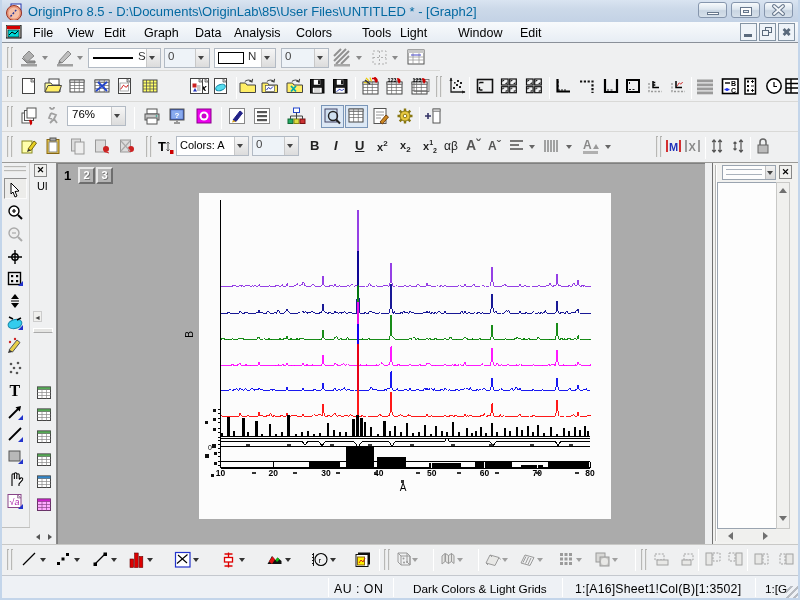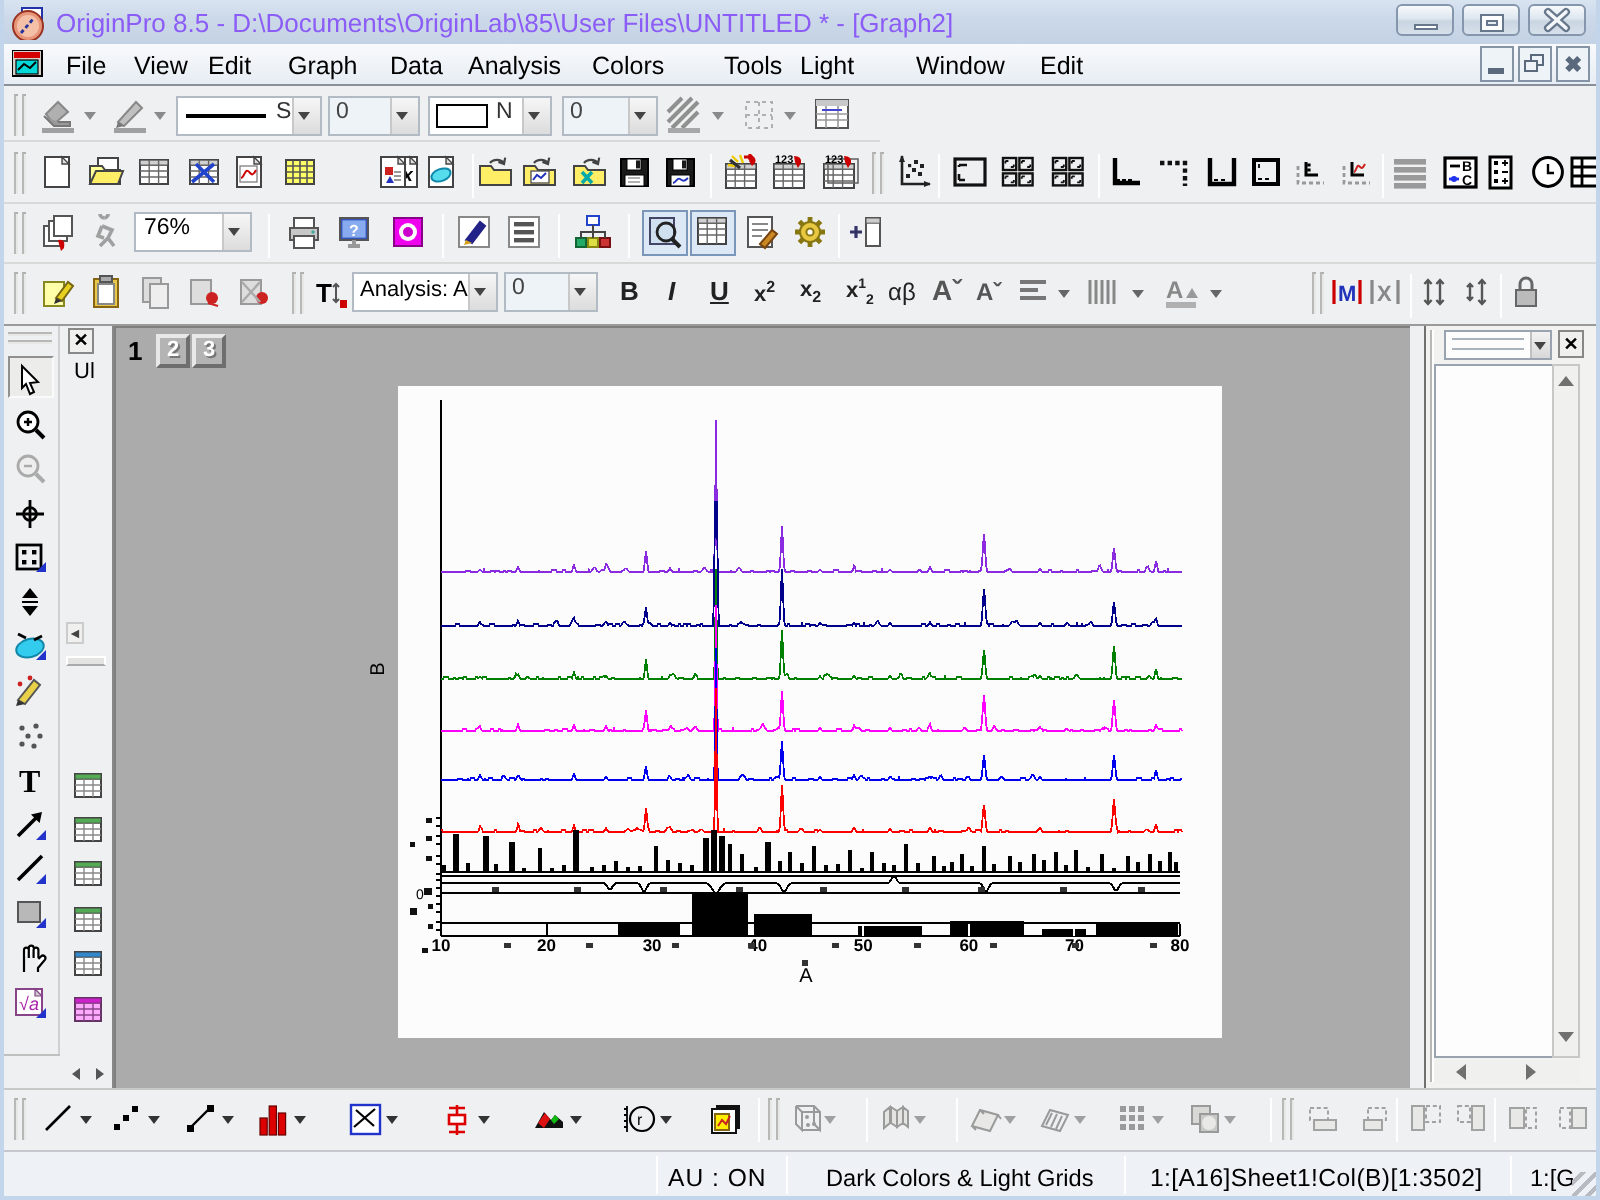--- a/index.html
+++ b/index.html
@@ -6,21 +6,21 @@
 .ab{position:absolute}
 .txt{position:absolute;white-space:nowrap}
 </style></head><body>
 <div class="ab" style="left:0;top:0;width:800px;height:22px;background:linear-gradient(180deg,#d9e4f1 0%,#ccd9e9 40%,#c3d2e5 100%)"></div>
 <div style="position:absolute;left:5px;top:3px;width:17px;height:17px;"><svg width="17" height="17" viewBox="0 0 17 17">
       <rect x="6" y="1" width="10" height="11" fill="#fff" stroke="#2233aa"></rect>
       <circle cx="9" cy="10" r="7.5" fill="#e8967a" stroke="#993322"></circle>
       <circle cx="9" cy="10" r="5.5" fill="#f5c0a8" stroke="none"></circle>
       <path d="M5.5 13.5 L12 6" stroke="#223399" stroke-width="1.4" fill="none" stroke-dasharray="2 1.4"></path>
     </svg></div>
-<div class="txt" style="left:28px;top:4px;font-size:13px;color:#8b5cf6">OriginPro 8.5 - D:\Documents\OriginLab\85\User Files\UNTITLED * - [Graph2]</div>
+<div class="txt" style="left:28px;top:4px;font-size:13px;color:#0369a1">OriginPro 8.5 - D:\Documents\OriginLab\85\User Files\UNTITLED * - [Graph2]</div>
 <div class="ab" style="left:698px;top:2px;width:29px;height:16px;border:1px solid #8696ad;border-radius:3px;background:linear-gradient(180deg,#f7fafc 0%,#dde6ef 45%,#c9d5e2 55%,#d6e0ea 100%)">
     <div class="ab" style="left:8px;top:9px;width:12px;height:3px;background:#fdfdfd;border:1px solid #67778c"></div>
   </div>
 <div class="ab" style="left:731px;top:2px;width:29px;height:16px;border:1px solid #8696ad;border-radius:3px;background:linear-gradient(180deg,#f7fafc 0%,#dde6ef 45%,#c9d5e2 55%,#d6e0ea 100%)">
     <div class="ab" style="left:8px;top:4px;width:12px;height:9px;background:#fdfdfd;border:1px solid #67778c"></div>
     <div class="ab" style="left:11px;top:7px;width:6px;height:3px;background:#e6ecf2;border:1px solid #67778c"></div>
   </div>
 <div class="ab" style="left:764px;top:2px;width:29px;height:16px;border:1px solid #8696ad;border-radius:3px;background:linear-gradient(180deg,#f7fafc 0%,#dde6ef 45%,#c9d5e2 55%,#d6e0ea 100%)"><svg width="27" height="14" viewBox="0 0 27 14">
       <path d="M9 3 L18 11 M18 3 L9 11" stroke="#67778c" stroke-width="4" stroke-linecap="round"></path>
       <path d="M9 3 L18 11 M18 3 L9 11" stroke="#f4f7fa" stroke-width="1.8" stroke-linecap="round"></path>
@@ -443,21 +443,21 @@
       <path d="M3 4 L12 14 M12 4 L3 14" stroke="#aaa" stroke-width="1.2"></path>
     </svg></div>
 <div style="position:absolute;left:146px;top:136px;width:2px;height:21px;background:#e8e8e6;border-left:1px solid #b8b8b6;border-top:1px solid #b0b0ae"></div>
 <div style="position:absolute;left:150px;top:136px;width:2px;height:21px;background:#e8e8e6;border-left:1px solid #b8b8b6;border-top:1px solid #b0b0ae"></div>
 <div style="position:absolute;left:157px;top:138px;width:17px;height:18px;"><svg width="17" height="18" viewBox="0 0 17 18">
       <text x="1" y="13" font-size="13" font-weight="bold" fill="#000">T</text>
       <path d="M11 4 v9 M9.5 5.5 l1.5 -1.5 l1.5 1.5 M9.5 11.5 l1.5 1.5 l1.5 -1.5" stroke="#555" stroke-width="1" fill="none"></path>
       <rect x="13" y="12" width="3.5" height="4" fill="#cc0000"></rect>
     </svg></div>
 <div class="ab" style="left:176px;top:136px;width:73px;height:20px;border:1px solid #b2bac4;background:#fff"></div>
-<div class="txt" style="left:180px;top:139px;font-size:11px;color:#000">Analysis: A</div>
+<div class="txt" style="left:180px;top:139px;font-size:11px;color:#000">Colors: A</div>
 <div class="ab" style="left:234px;top:137px;width:14px;height:18px;background:linear-gradient(180deg,#f6f6f6,#dcdcdc);border-left:1px solid #c8c8c8"></div>
 <div style="position:absolute;left:237px;top:144px;width:0;height:0;border-left:3.5px solid transparent;border-right:3.5px solid transparent;border-top:4px solid #444"></div>
 <div class="ab" style="left:252px;top:136px;width:47px;height:20px;border:1px solid #b2bac4;background:#eef3f8"></div>
 <div class="txt" style="left:256px;top:138px;font-size:11.5px;color:#444">0</div>
 <div class="ab" style="left:284px;top:137px;width:14px;height:18px;background:linear-gradient(180deg,#f6f6f6,#dcdcdc);border-left:1px solid #c8c8c8"></div>
 <div style="position:absolute;left:287px;top:144px;width:0;height:0;border-left:3.5px solid transparent;border-right:3.5px solid transparent;border-top:4px solid #444"></div>
 <div class="txt" style="left:310px;top:138px;font-size:13px;font-weight:bold;color:#222">B</div>
 <div class="txt" style="left:334px;top:138px;font-size:13px;font-style:italic;font-weight:bold;color:#222">I</div>
 <div class="txt" style="left:355px;top:138px;font-size:13px;font-weight:bold;color:#222;text-decoration:underline">U</div>
 <div class="txt" style="left:377px;top:139px;font-size:11px;font-weight:bold;color:#222">x<span style="font-size:8px;vertical-align:super">2</span></div>

